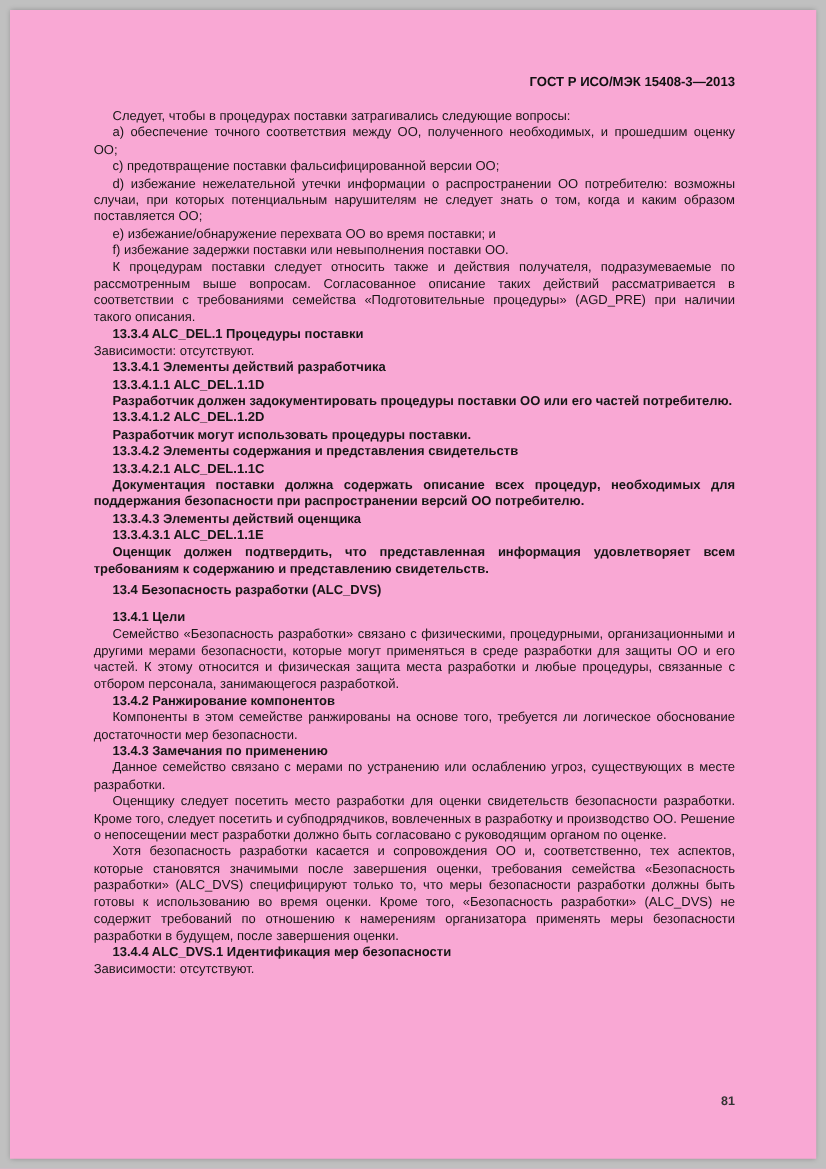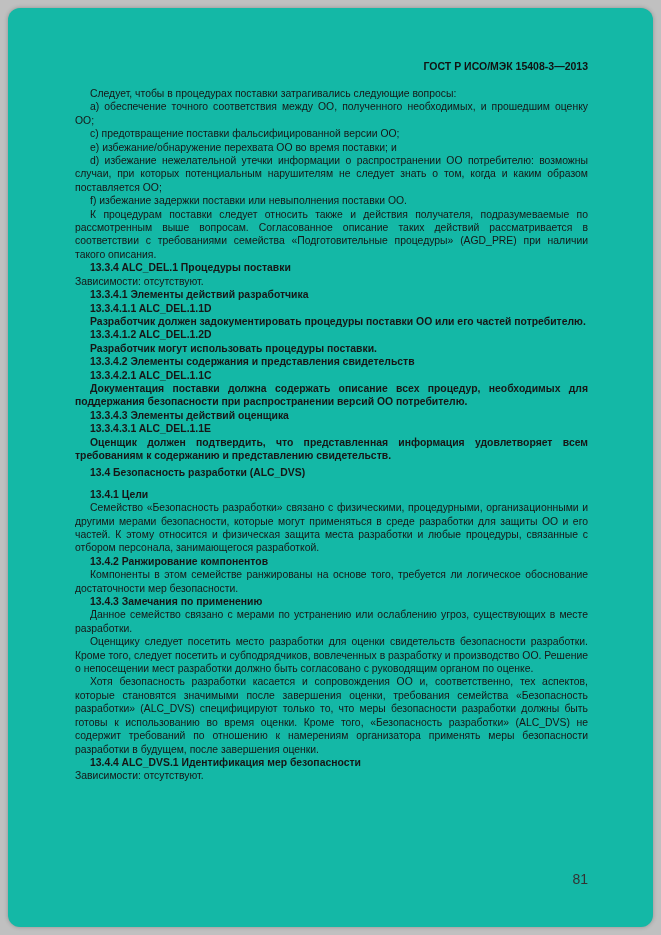--- a/index.html
+++ b/index.html
@@ -7,22 +7,22 @@
   body {
     background: #c0c0c0;
     font-family: "Liberation Sans", sans-serif;
     position: relative;
     overflow: hidden;
   }
   .page {
     position: absolute;
     left: 8px; top: 8px;
     width: 645px; height: 919px;
-    background: #14b8a6;
-    border-radius: 12px;
+    background: #f9a8d4;
+    border-radius: 0;
     box-shadow: 0 0 4px rgba(0,0,0,0.25);
   }
   .doc-header {
     position: absolute;
     top: 52px; left: 67px; right: 65px;
     text-align: right;
     font-weight: bold;
     font-size: 10.5px;
     color: #111111;
   }
@@ -35,36 +35,37 @@
     line-height: 13.4px;
     text-align: justify;
     color: #161616;
   }
   .indent { text-indent: 15px; }
   .bold { font-weight: bold; }
   .section { margin-top: 4px; margin-bottom: 8px; }
   .page-number {
     position: absolute;
     bottom: 40px; right: 65px;
-    font-size: 14px;
+    font-size: 10px;
     color: #333333;
+    font-weight: bold;
   }
 </style>
 </head>
 <body>
 
 <div class="page">
   <div class="doc-header">ГОСТ Р ИСО/МЭК 15408-3—2013</div>
 
   <div class="doc-body">
       <p class="para indent">Следует, чтобы в процедурах поставки затрагивались следующие вопросы:</p>
       <p class="para indent">a) обеспечение точного соответствия между ОО, полученного необходимых, и прошедшим оценку ОО;</p>
       <p class="para indent">c) предотвращение поставки фальсифицированной версии ОО;</p>
+      <p class="para indent">d) избежание нежелательной утечки информации о распространении ОО потребителю: возможны случаи, при которых потенциальным нарушителям не следует знать о том, когда и каким образом поставляется ОО;</p>
       <p class="para indent">e) избежание/обнаружение перехвата ОО во время поставки; и</p>
-      <p class="para indent">d) избежание нежелательной утечки информации о распространении ОО потребителю: возможны случаи, при которых потенциальным нарушителям не следует знать о том, когда и каким образом поставляется ОО;</p>
       <p class="para indent">f) избежание задержки поставки или невыполнения поставки ОО.</p>
       <p class="para indent">К процедурам поставки следует относить также и действия получателя, подразумеваемые по рассмотренным выше вопросам. Согласованное описание таких действий рассматривается в соответствии с требованиями семейства «Подготовительные процедуры» (AGD_PRE) при наличии такого описания.</p>
       <p class="para indent bold">13.3.4 ALC_DEL.1 Процедуры поставки</p>
       <p class="para">Зависимости: отсутствуют.</p>
       <p class="para indent bold">13.3.4.1 Элементы действий разработчика</p>
       <p class="para indent bold">13.3.4.1.1 ALC_DEL.1.1D</p>
       <p class="para indent bold">Разработчик должен задокументировать процедуры поставки ОО или его частей потребителю.</p>
       <p class="para indent bold">13.3.4.1.2 ALC_DEL.1.2D</p>
       <p class="para indent bold">Разработчик могут использовать процедуры поставки.</p>
       <p class="para indent bold">13.3.4.2 Элементы содержания и представления свидетельств</p>

